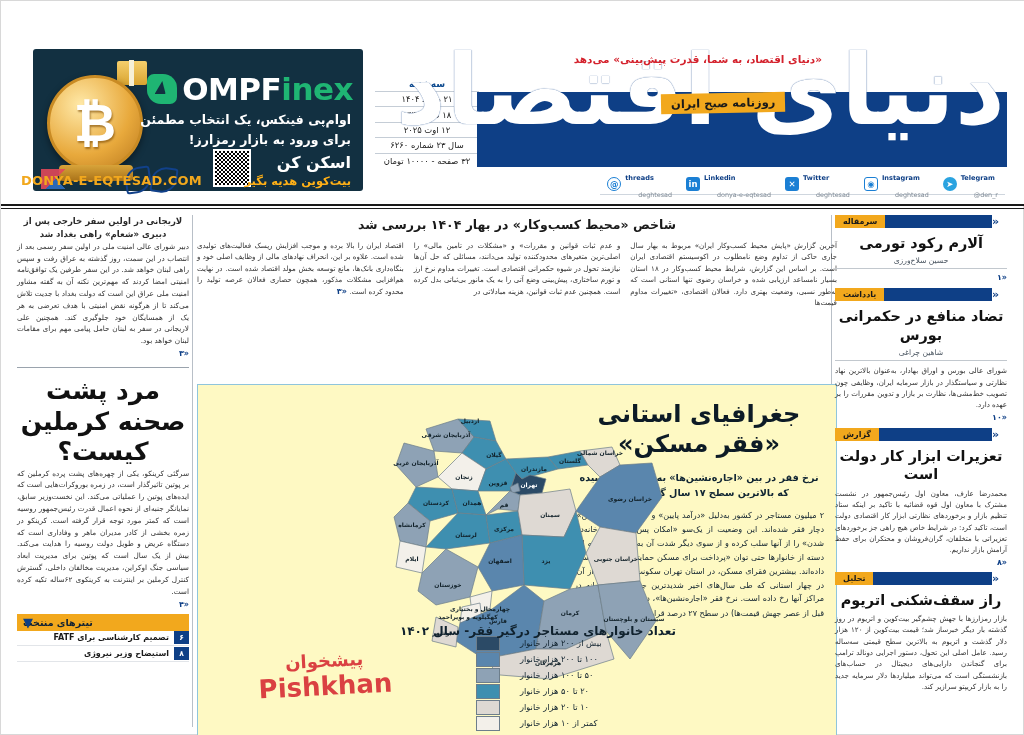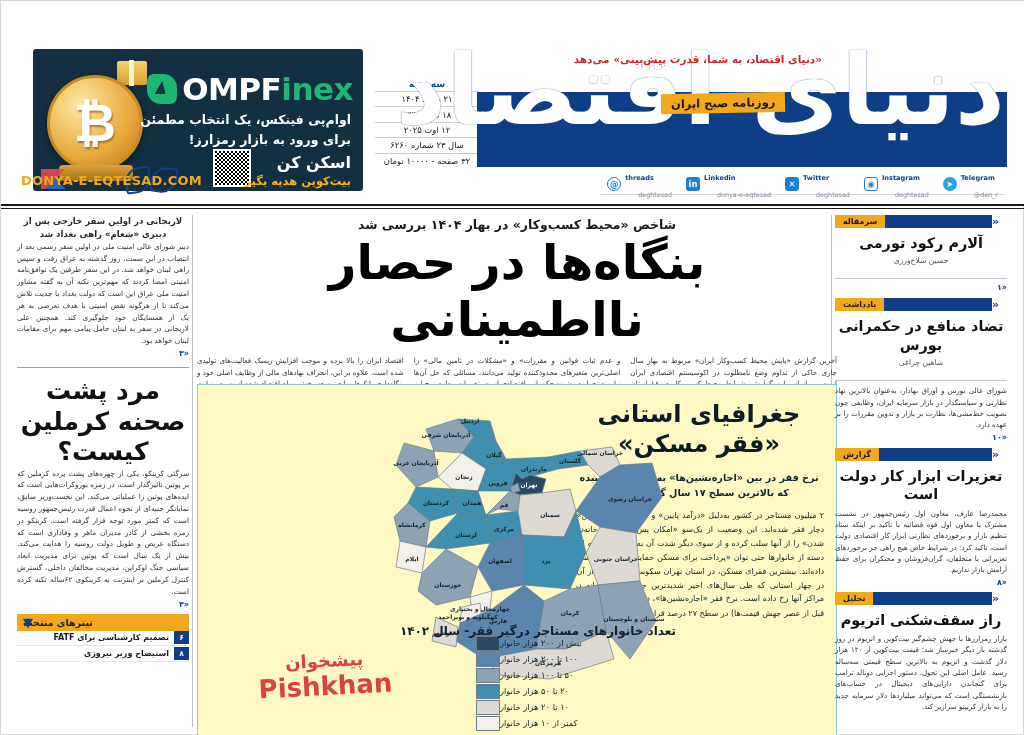--- a/index.html
+++ b/index.html
@@ -288,21 +288,21 @@
     flex: 0 0 auto; width: 15px; color: #0e3f86;
     font-size: 11px; font-weight: bold; text-align: left;
     line-height: 13px;
   }
   .rhead {
     font-size: 14.4px; font-weight: bold; color: #111;
     text-align: center; line-height: 1.28; margin-bottom: 4px;
   }
   .byline {
     font-size: 7.6px; color: #4a5560; text-align: center;
-    border-bottom: 1px solid #c2c8ce; padding-bottom: 13px; margin-bottom: 4px;
+    border-bottom: 1px solid #c2c8ce; padding-bottom: 3px; margin-bottom: 4px;
   }
   .rbody {
     font-size: 7.1px; color: #333; line-height: 1.6;
     text-align: justify; direction: rtl;
   }
   .rbody-wrap { position: relative; }
   .portrait {
     float: left; width: 46px; height: 46px;
     margin: 0 6px 3px 0;
     background: linear-gradient(#c8a06a 0%, #a87f4c 100%);
@@ -379,21 +379,21 @@
     width: 200px;
   }
   .legend-rows { margin-top: 13px; display: flex; flex-direction: column; }
   .lrow { display: flex; align-items: center; height: 16px; }
   .lswatch {
     width: 24px; height: 15px; flex: 0 0 auto;
     border: 1px solid #6d7e8b; margin-right: 0; margin-left: 0;
     order: 2;
   }
   .llabel {
-    order: 1; flex: 1; text-align: left; padding-left: 0;
+    order: 1; flex: 1; text-align: left; padding-left: 20px;
     font-size: 8.3px; color: #11232f; white-space: nowrap;
     direction: rtl;
   }
   .watermark {
     position: absolute; left: 60px; bottom: 38px;
     color: #d4212c; font-size: 26px; font-weight: bold;
     opacity: .85; direction: ltr; transform: rotate(-3deg);
   }
   .watermark .fa {
     display: block; font-size: 18px; text-align: center; direction: rtl;
@@ -539,21 +539,20 @@
           <span class="pick-num">۸</span>
           <span class="pick-label">استیضاح وزیر نیروژی</span>
         </div>
 
       </div>
     </div>
   </div>
 
   <div class="col-center">
     <div class="kicker-c">شاخص «محیط کسب‌وکار» در بهار ۱۴۰۴ بررسی شد</div>
-    <div class="main-head">بنگاه‌ها در حصار نااطمینانی</div>
 
     <div class="lead-cols">
       <div class="lead-col">آخرین گزارش «پایش محیط کسب‌وکار ایران» مربوط به بهار سال جاری حاکی از تداوم وضع نامطلوب در اکوسیستم اقتصادی ایران است. بر اساس این گزارش، شرایط محیط کسب‌وکار در ۱۸ استان بسیار نامساعد ارزیابی شده و خراسان رضوی تنها استانی است که به‌طور نسبی، وضعیت بهتری دارد. فعالان اقتصادی، «تغییرات مداوم قیمت‌ها</div>
       <div class="lead-col">و عدم ثبات قوانین و مقررات» و «مشکلات در تامین مالی» را اصلی‌ترین متغیرهای محدودکننده تولید می‌دانند، مسائلی که حل آن‌ها نیازمند تحول در شیوه حکمرانی اقتصادی است. تغییرات مداوم نرخ ارز و تورم ساختاری، پیش‌بینی وضع آتی را به یک مانور بی‌ثباتی بدل کرده است. همچنین عدم ثبات قوانین، هزینه مبادلاتی در</div>
       <div class="lead-col">
         <span>اقتصاد ایران را بالا برده و موجب افزایش ریسک فعالیت‌های تولیدی شده است. علاوه بر این، انحراف نهادهای مالی از وظایف اصلی خود و بنگاه‌داری بانک‌ها، مانع توسعه بخش مولد اقتصاد شده است. در نهایت هم‌افزایی مشکلات مذکور، همچون حصاری فعالان عرصه تولید را محدود کرده است.</span>
         <span class="pagelink">«<span>۳</span></span>
       </div>
     </div>
 

